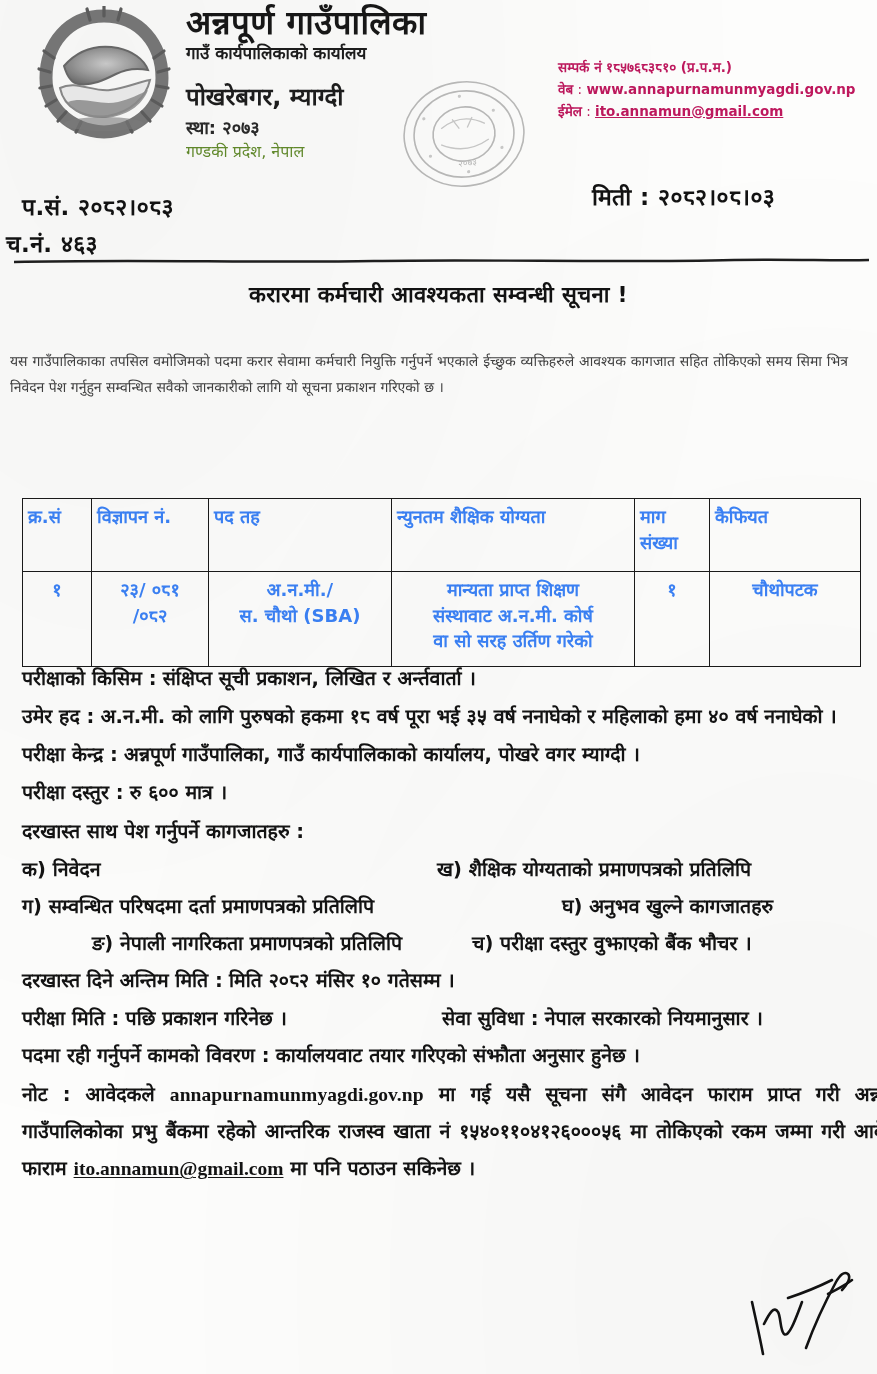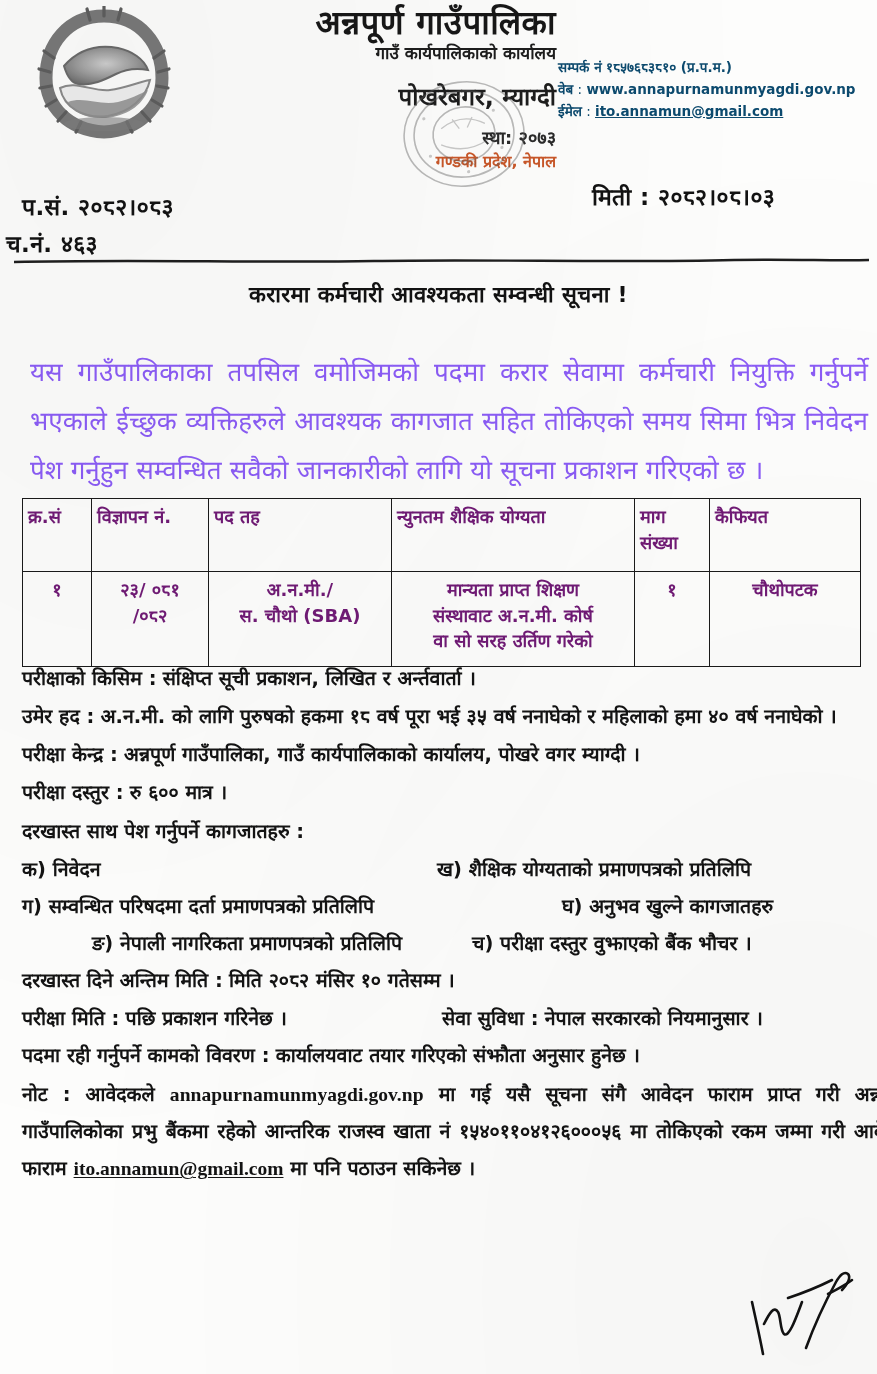--- a/index.html
+++ b/index.html
@@ -45,21 +45,21 @@
     position: absolute;
     left: 34px; top: 6px;
     width: 140px; height: 140px;
   }
   .emblem svg { display: block; width: 140px; height: 140px; }
 
   .org-block {
     position: absolute;
     left: 186px; top: 4px;
     width: 370px;
-    text-align: right;
+    text-align: left;
     line-height: 1.16;
   }
   .org-name {
     font-size: 33px;
     font-weight: 700;
     letter-spacing: .5px;
     color: #171717;
   }
   .org-sub1 {
     font-size: 17px;
@@ -69,38 +69,38 @@
   }
   .org-sub2 {
     font-size: 24px;
     font-weight: 600;
     margin-top: 20px;
     color: #1d1d1d;
   }
   .org-est {
     font-size: 18px;
     font-weight: 600;
-    margin-top: 16px;
+    margin-top: 6px;
     color: #2a2a2a;
   }
   .org-prov {
     font-size: 16px;
-    font-weight: 700;
+    font-weight: 400;
     margin-top: 4px;
-    color: #c2410c;
+    color: #4d7c0f;
     opacity: .88;
   }
 
   .contact-block {
     position: absolute;
     left: 558px; top: 57px;
     width: 318px;
     font-size: 13.5px;
     line-height: 1.62;
-    color: #0c4a6e;
+    color: #be185d;
   }
   .contact-line { white-space: nowrap; }
   .contact-label { font-weight: 600; }
   .contact-val { font-weight: 600; }
   .contact-val.u {
     text-decoration: underline;
     text-underline-offset: 1px;
   }
 
   
@@ -150,47 +150,47 @@
     width: 877px;
     text-align: center;
     font-size: 22px;
     font-weight: 700;
     letter-spacing: .3px;
   }
 
   
   .intro {
     position: absolute;
-    left: 30px; top: 348px;
+    left: 10px; top: 348px;
     width: 838px;
-    font-size: 26px;
+    font-size: 14px;
     line-height: 1.88;
     text-align: justify;
     text-align-last: left;
-    color: #8b5cf6;
+    color: #404040;
   }
 
   
   .tbl-wrap {
     position: absolute;
     left: 22px; top: 498px;
     width: 832px;
   }
   table.notice {
     border-collapse: collapse;
     width: 832px;
     table-layout: fixed;
   }
   table.notice th,
   table.notice td {
     border: 1.6px solid #1a1a1a;
     font-size: 18px;
     font-weight: 600;
     padding: 5px 5px;
-    color: #701a75;
+    color: #3b82f6;
     vertical-align: top;
     line-height: 1.42;
   }
   table.notice th {
     text-align: left;
     height: 62px;
   }
   table.notice td { height: 84px; }
   .c-sn     { width: 58px;  text-align: center; }
   .c-advt   { width: 106px; margin-top: 48px; }

